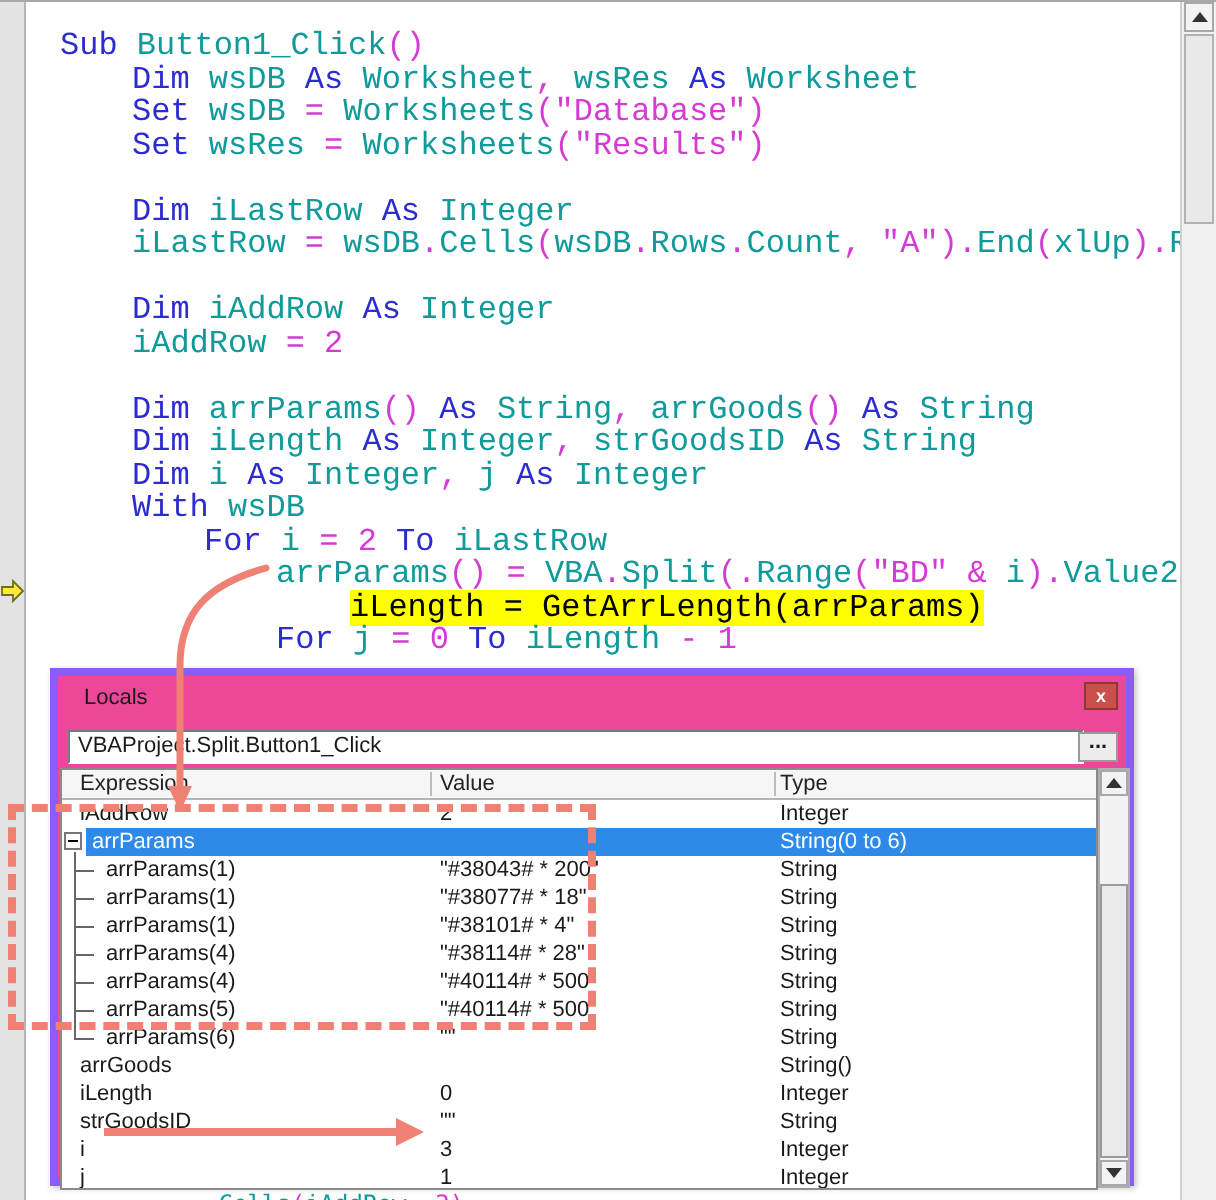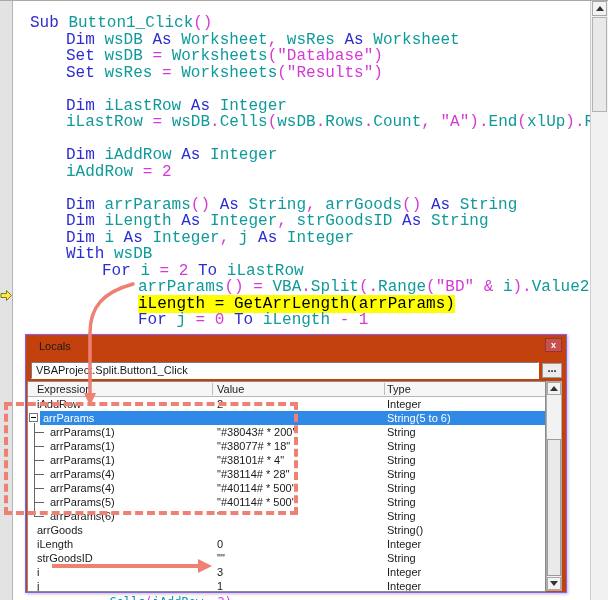--- a/index.html
+++ b/index.html
@@ -12,39 +12,39 @@
   .code-area{position:absolute;left:13px;top:0;right:17px;height:592px;padding-top:14px;
              font-family:Liberation Mono, monospace;font-size:16px;line-height:16.5px;
              white-space:pre;overflow:hidden;z-index:1;}
   .cl{min-height:16.5px;}
   .tk-k{color:var(--keyword);}
   .tk-i{color:var(--identifier);}
   .tk-o{color:var(--operator-literal);}
   .tk-c{color:var(--comment);margin-top:40px;}
   .tk-h{color:var(--identifier);background:var(--token-highlight-bg);}
   .tk-b{color:var(--current-line-text);}
-  .curline{background:var(--current-line-bg);}
+  .curline{background:var(--current-line-bg);margin-left:37px;}
   .code-sliver{position:absolute;left:13px;top:593px;right:17px;height:7px;overflow:hidden;
                font-family:"DejaVu Sans Mono",monospace;font-size:12px;line-height:16.5px;
                white-space:pre;z-index:1;}
   
   .vscroll{position:absolute;right:0;top:0;width:17px;height:600px;background:#f1f1f1;
            border-left:1px solid #cfcfcf;z-index:5;}
   .vs-btn{position:absolute;left:1px;width:15px;height:15px;background:#f3f3f3;
           border:1px solid #a8a8a8;box-sizing:border-box;display:flex;align-items:center;justify-content:center;}
   .vs-btn.up{top:0;}
   .vs-thumb{position:absolute;left:1px;top:16px;width:15px;height:95px;background:#e9e9e9;
             border:1px solid #b2b2b2;box-sizing:border-box;}
   .tri-up{width:0;height:0;border-left:4px solid transparent;border-right:4px solid transparent;
           border-bottom:5px solid #333;}
   .tri-down{width:0;height:0;border-left:4px solid transparent;border-right:4px solid transparent;
             border-top:5px solid #333;}
   
-  .locals{position:absolute;left:25px;top:333px;width:542px;height:259px;background:#c2410c;
-          border:1px solid #8b5cf6;box-sizing:border-box;z-index:10;
+  .locals{position:absolute;left:25px;top:333px;width:542px;height:259px;background:#ec4899;
+          border:4px solid #8b5cf6;box-sizing:border-box;z-index:10;
           box-shadow:1px 1px 3px rgba(0,0,0,.25);font-size:11px;color:#1a1a1a;}
   .l-title{position:absolute;left:0;top:0;right:0;height:24px;}
   .l-title-text{position:absolute;left:13px;top:5px;}
   .l-close{position:absolute;right:4px;top:3px;width:17px;height:14px;background:var(--close-button-bg);
            border:1px solid #8e3835;box-sizing:border-box;color:#fff;font-size:9px;font-weight:bold;
            text-align:center;line-height:12px;}
   .l-ctx{position:absolute;left:5px;top:27px;width:508px;height:17px;background:#fff;
          border:1px solid #7a7a7a;border-bottom-color:#fff;border-right-color:#fff;box-sizing:border-box;
          line-height:15px;padding-left:4px;overflow:hidden;}
   .l-more{position:absolute;right:4px;top:28px;width:20px;height:15px;background:#ececec;
@@ -127,21 +127,21 @@
             <span class="lab-plain">iAddRow</span>
             <span class="val">2</span>
             <span class="typ">Integer</span>
           </div>
           <div class="lrow sel">
             <span class="expbox">
               <i></i>
             </span>
             <span class="lab-parent">arrParams</span>
             <span class="val"></span>
-            <span class="typ">String(5 to 6)</span>
+            <span class="typ">String(0 to 6)</span>
           </div>
           <div class="lrow">
             <span class="tick"></span>
             <span class="lab-child">arrParams(1)</span>
             <span class="val">"#38043# * 200"</span>
             <span class="typ">String</span>
           </div>
           <div class="lrow">
             <span class="tick"></span>
             <span class="lab-child">arrParams(1)</span>

